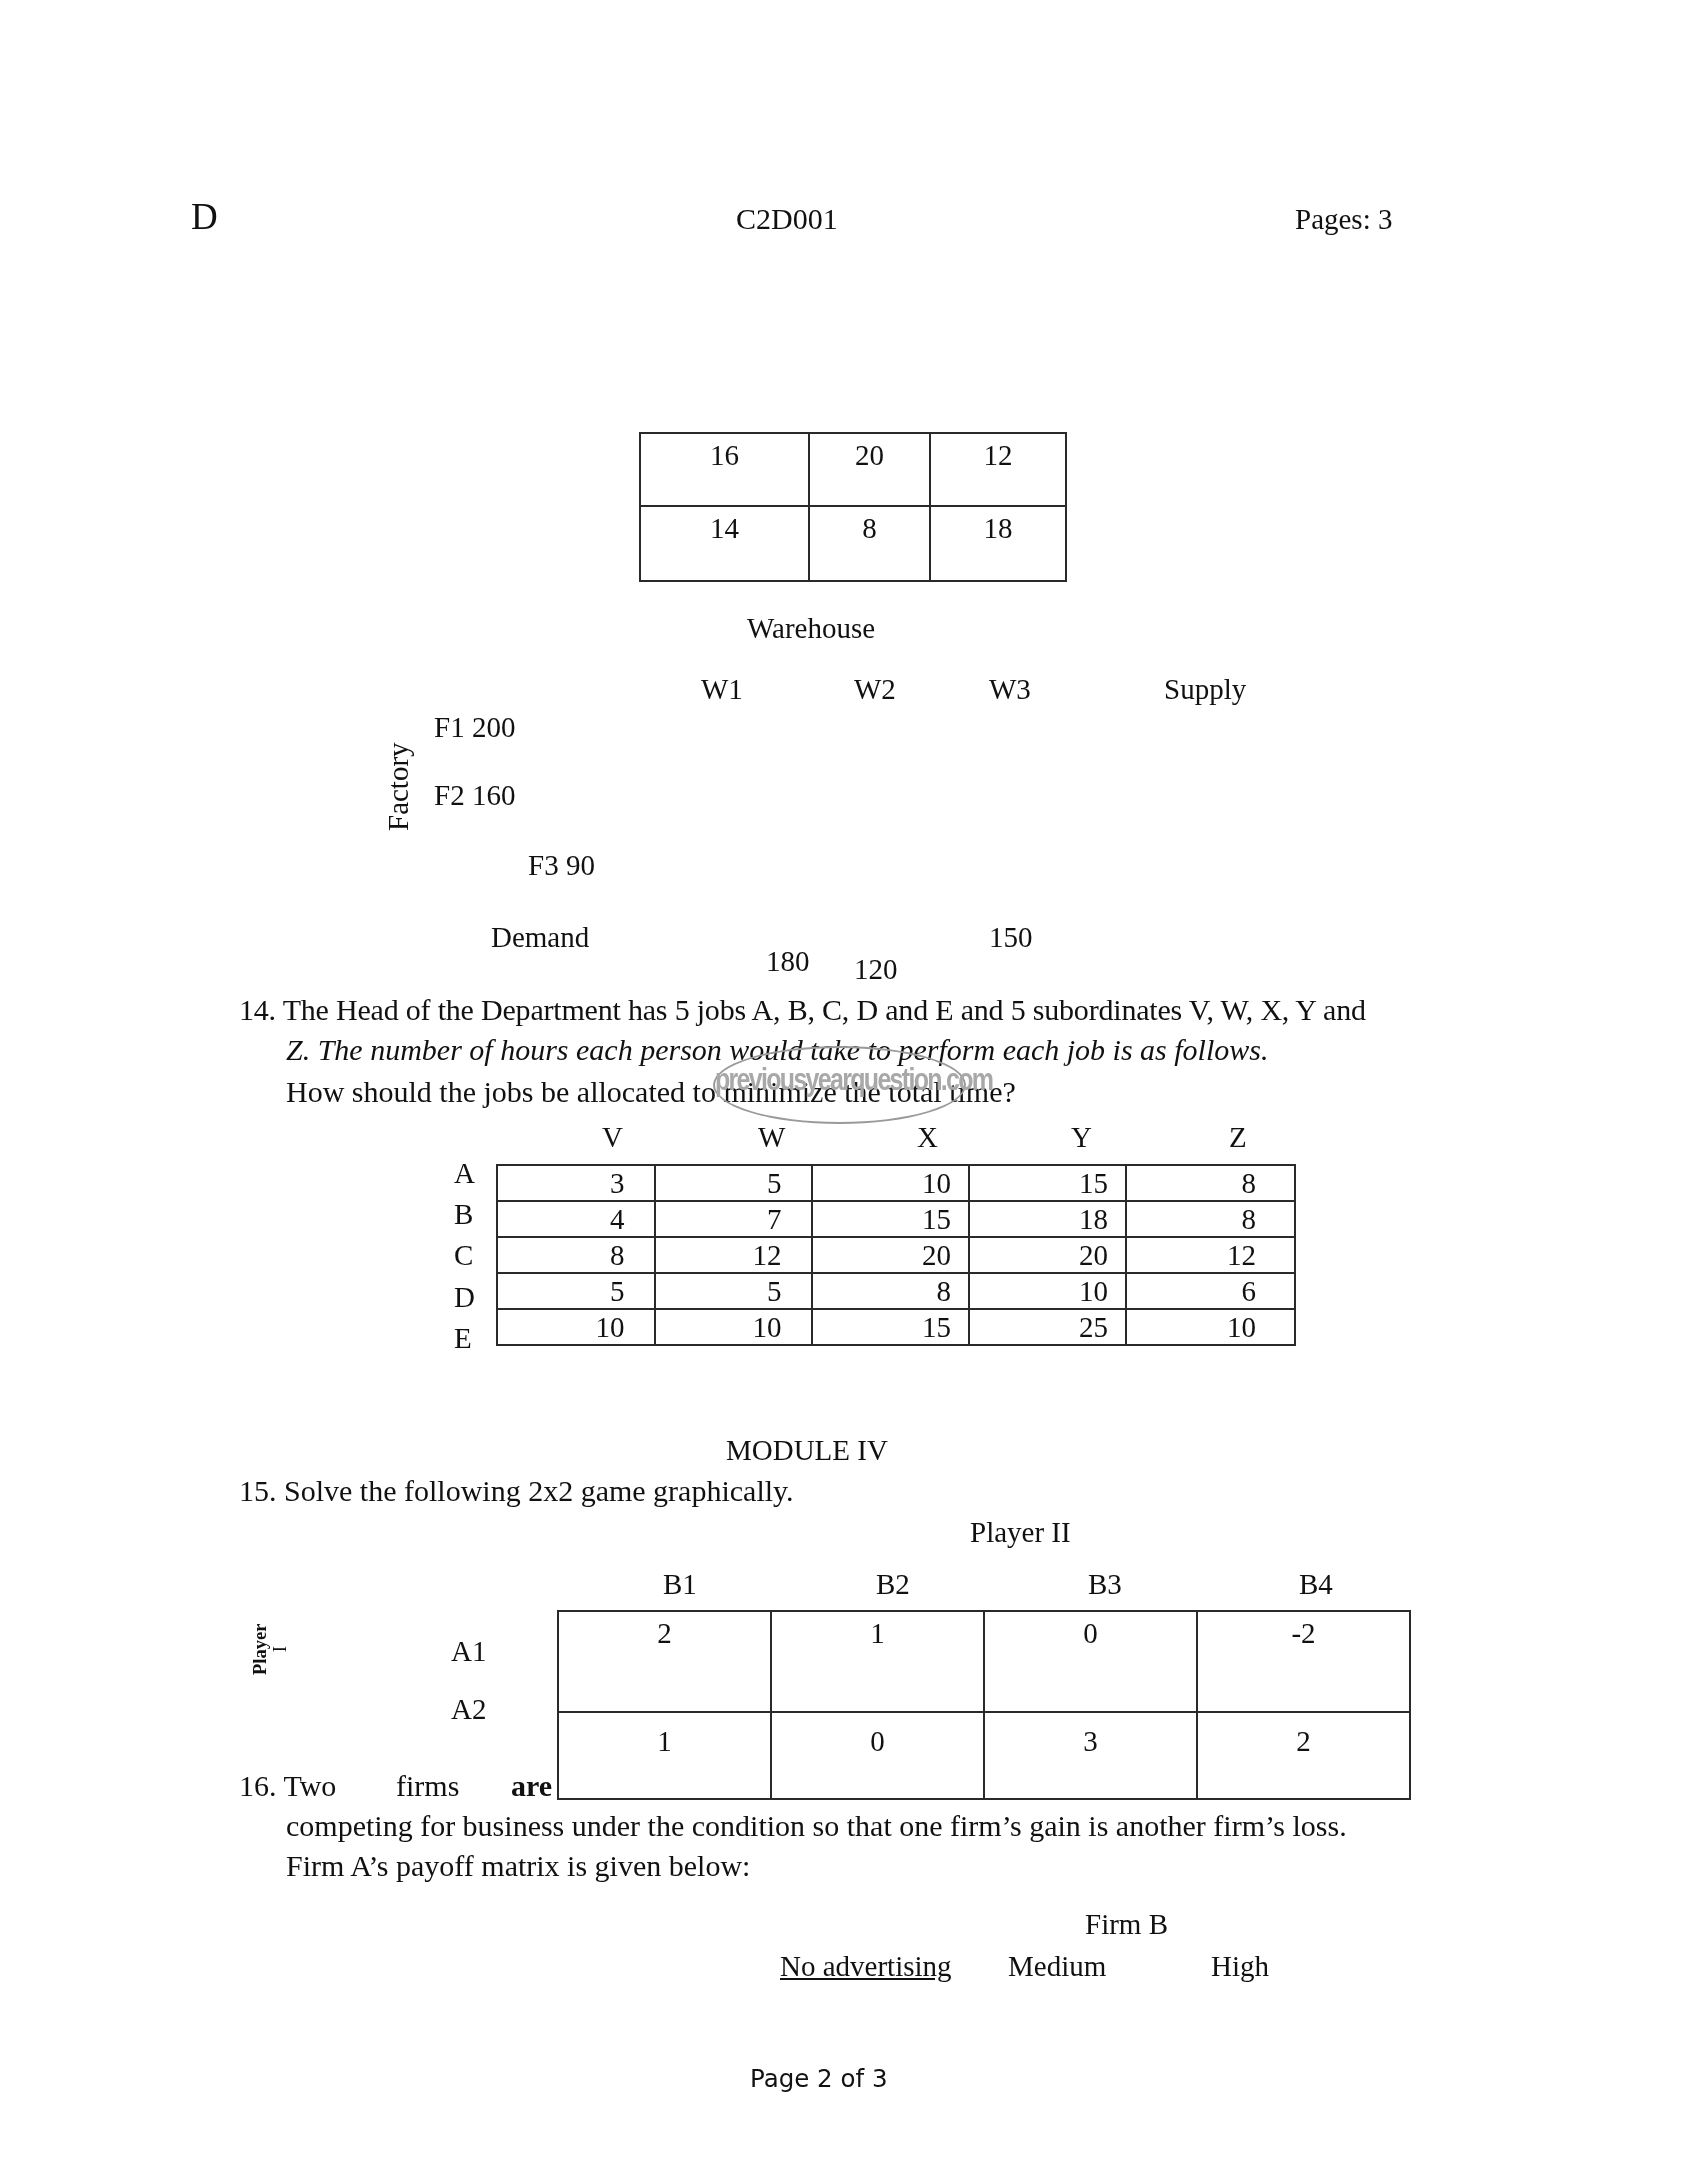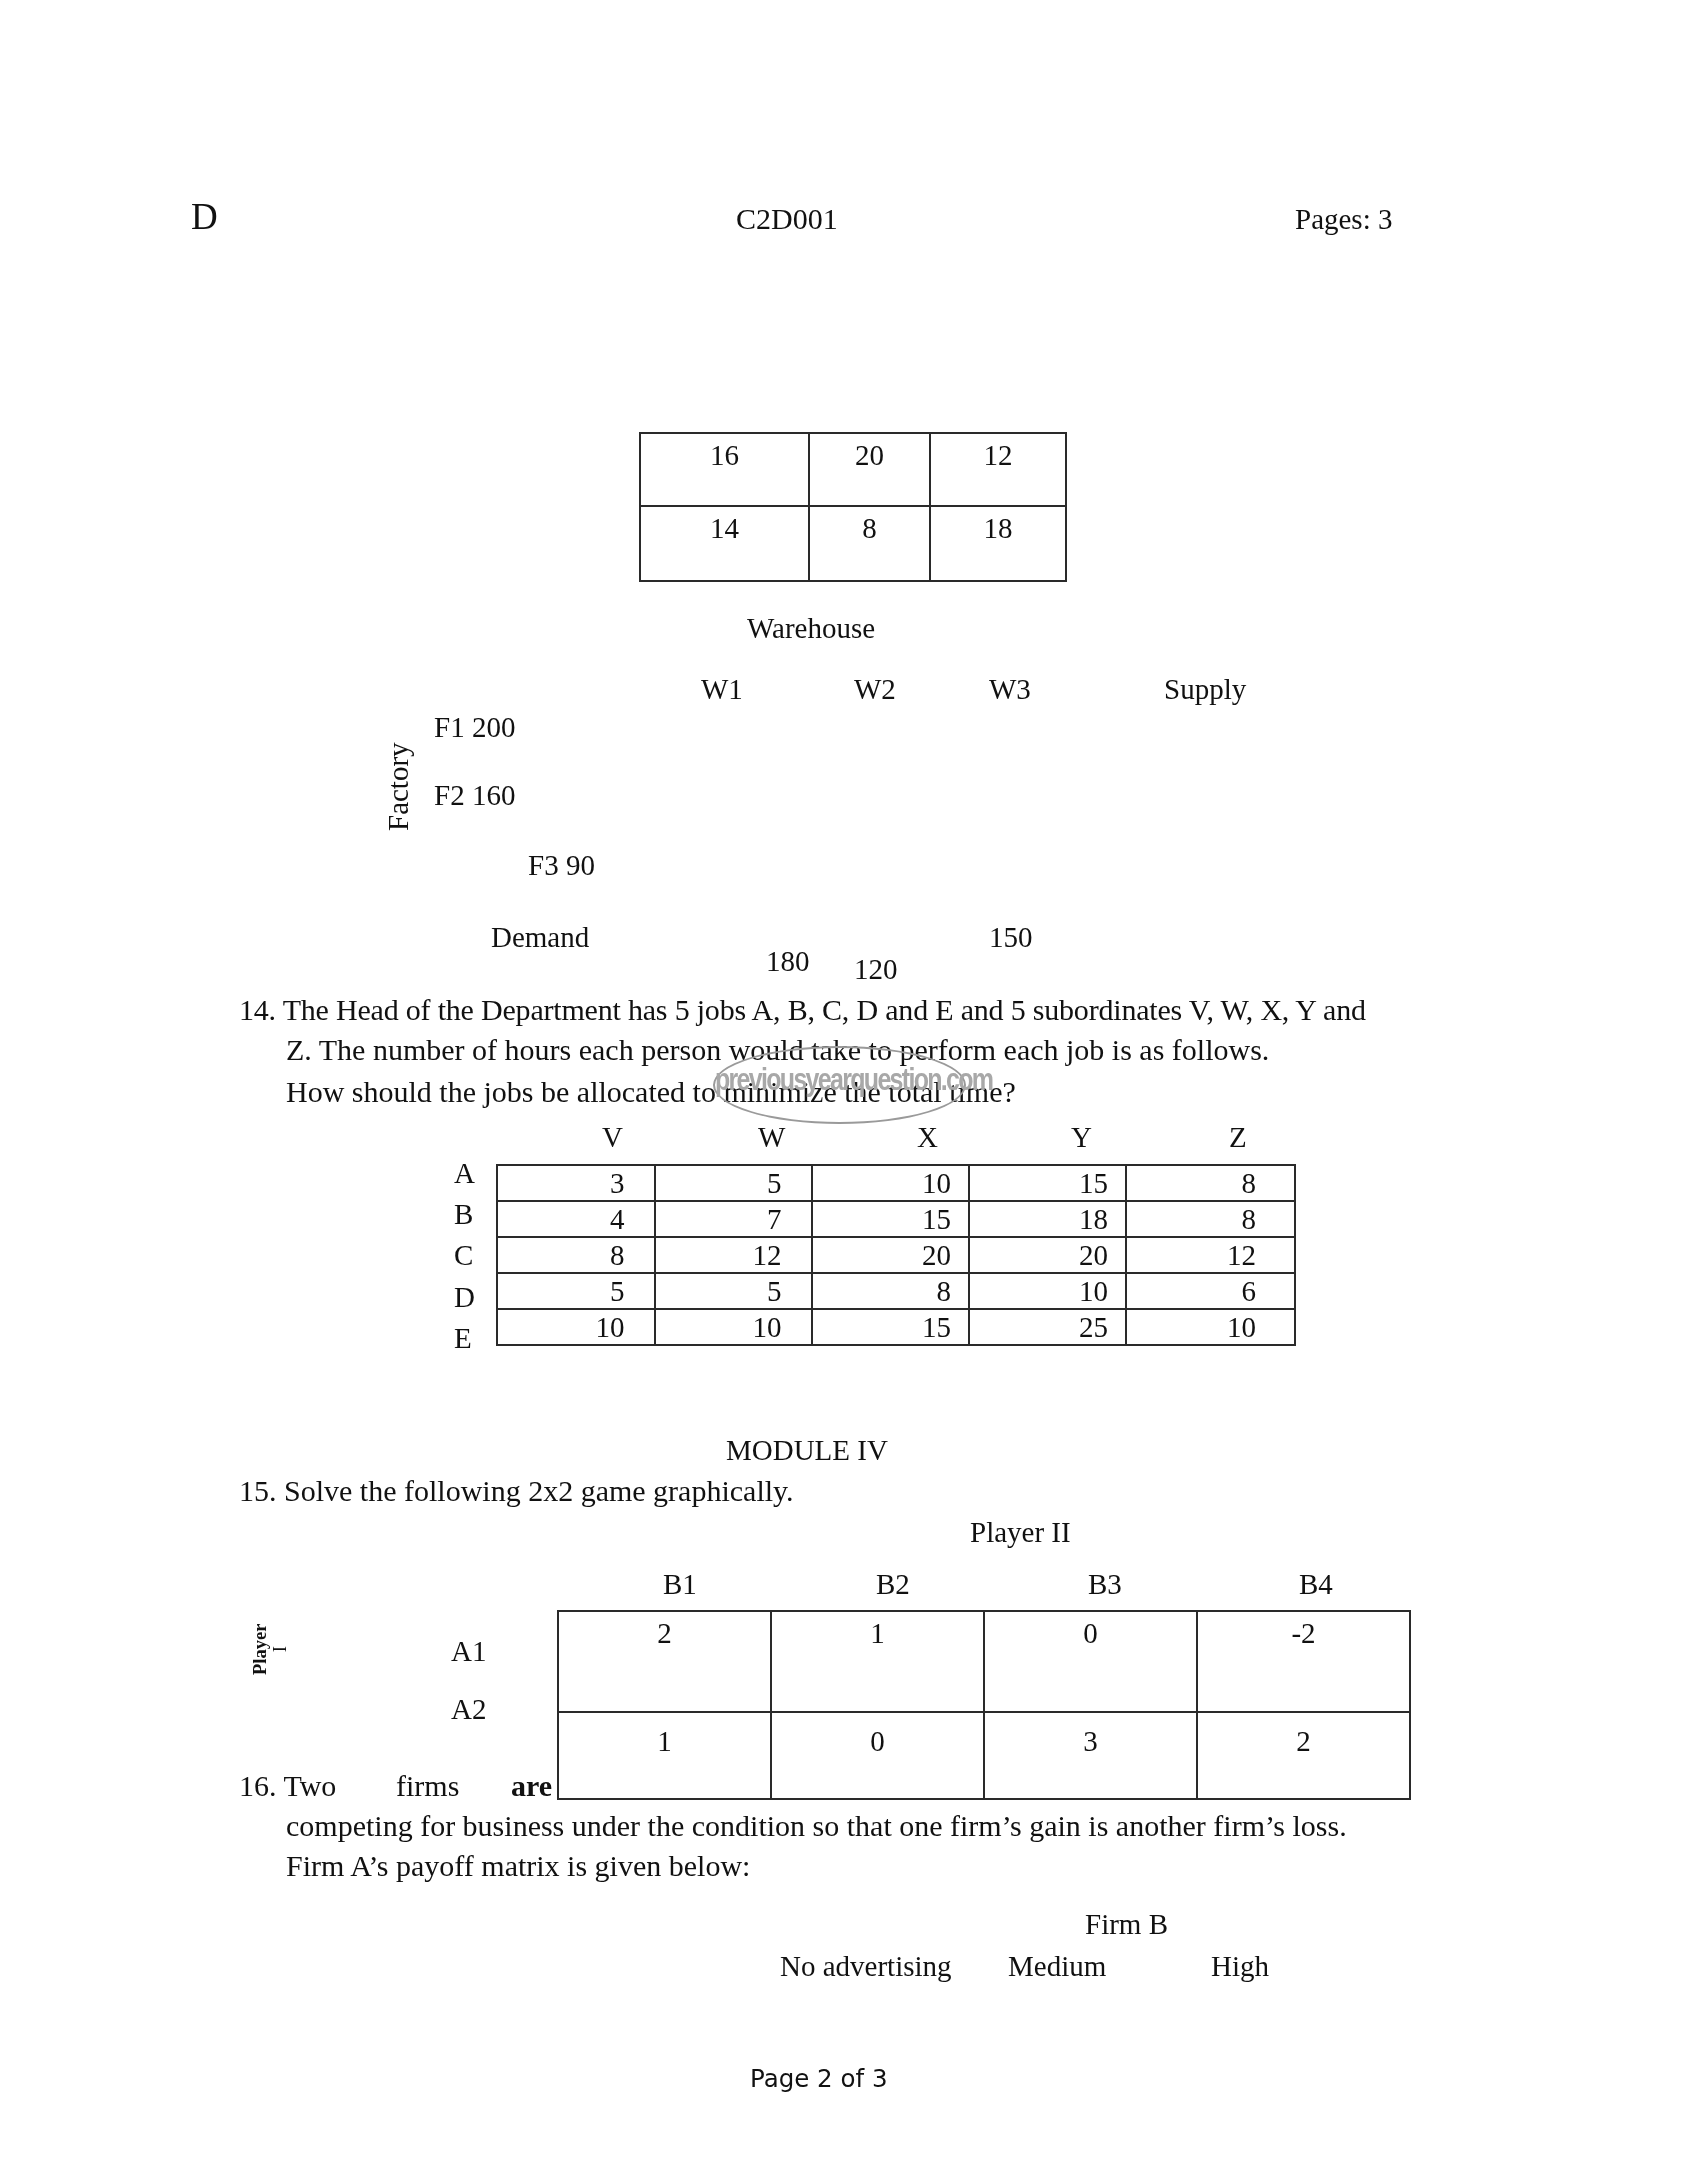--- a/index.html
+++ b/index.html
@@ -90,21 +90,21 @@
 <div class="abs t34" style="left:434px; top:710px;">F1 200</div>
 <div class="abs t34" style="left:434px; top:778px;">F2 160</div>
 <div class="abs t34" style="left:528px; top:848px;">F3 90</div>
 
 <div class="abs t34" style="left:491px; top:920px;">Demand</div>
 <div class="abs t34" style="left:766px; top:920px;margin-top:24px;">180</div>
 <div class="abs t34" style="left:854px; top:920px;margin-top:32px;">120</div>
 <div class="abs t34" style="left:989px; top:920px;">150</div>
 
 <div class="abs t36" style="left:239px; top:992px; letter-spacing:-0.2px;">14. The Head of the Department has 5 jobs A, B, C, D and E and 5 subordinates V, W, X, Y and</div>
-<div class="abs t36" style="left:286px; top:1032px;">Z. The number of hours each person would take to perform each job is as follows.</div>
+<div class="abs t36" style="left:286px; top:1032px;font-style:italic;">Z. The number of hours each person would take to perform each job is as follows.</div>
 <div class="abs t36" style="left:286px; top:1074px;">How should the jobs be allocated to minimize the total time?</div>
 
 <div id="watermark">
   <div id="watermark-text">previousyearquestion.com</div>
 </div>
 
 <div class="assign-col-head" style="left:602px;">V</div>
 <div class="assign-col-head" style="left:758px;">W</div>
 <div class="assign-col-head" style="left:917px;">X</div>
 <div class="assign-col-head" style="left:1071px;">Y</div>
@@ -191,18 +191,18 @@
 </tbody>
   </table>
 
 <div class="abs t36" style="left:239px; top:1768px;">16. Two</div>
 <div class="abs t36" style="left:396px; top:1768px;">firms</div>
 <div class="abs t36" style="left:511px; top:1768px;font-weight:bold;">are</div>
 <div class="abs t36" style="left:286px; top:1808px;">competing for business under the condition so that one firm’s gain is another firm’s loss.</div>
 <div class="abs t36" style="left:286px; top:1848px;">Firm A’s payoff matrix is given below:</div>
 
 <div class="abs t34" style="left:1085px; top:1907px;">Firm B</div>
-<div class="abs t34" style="left:780px; top:1949px;">No advertising</div>
+<div class="abs t34" style="left:780px; top:1949px;text-decoration:underline;">No advertising</div>
 <div class="abs t34" style="left:1008px; top:1949px;">Medium</div>
 <div class="abs t34" style="left:1211px; top:1949px;">High</div>
 
 <div id="footer-page" class="abs">Page 2 of 3</div>
 
 
 </body></html>

